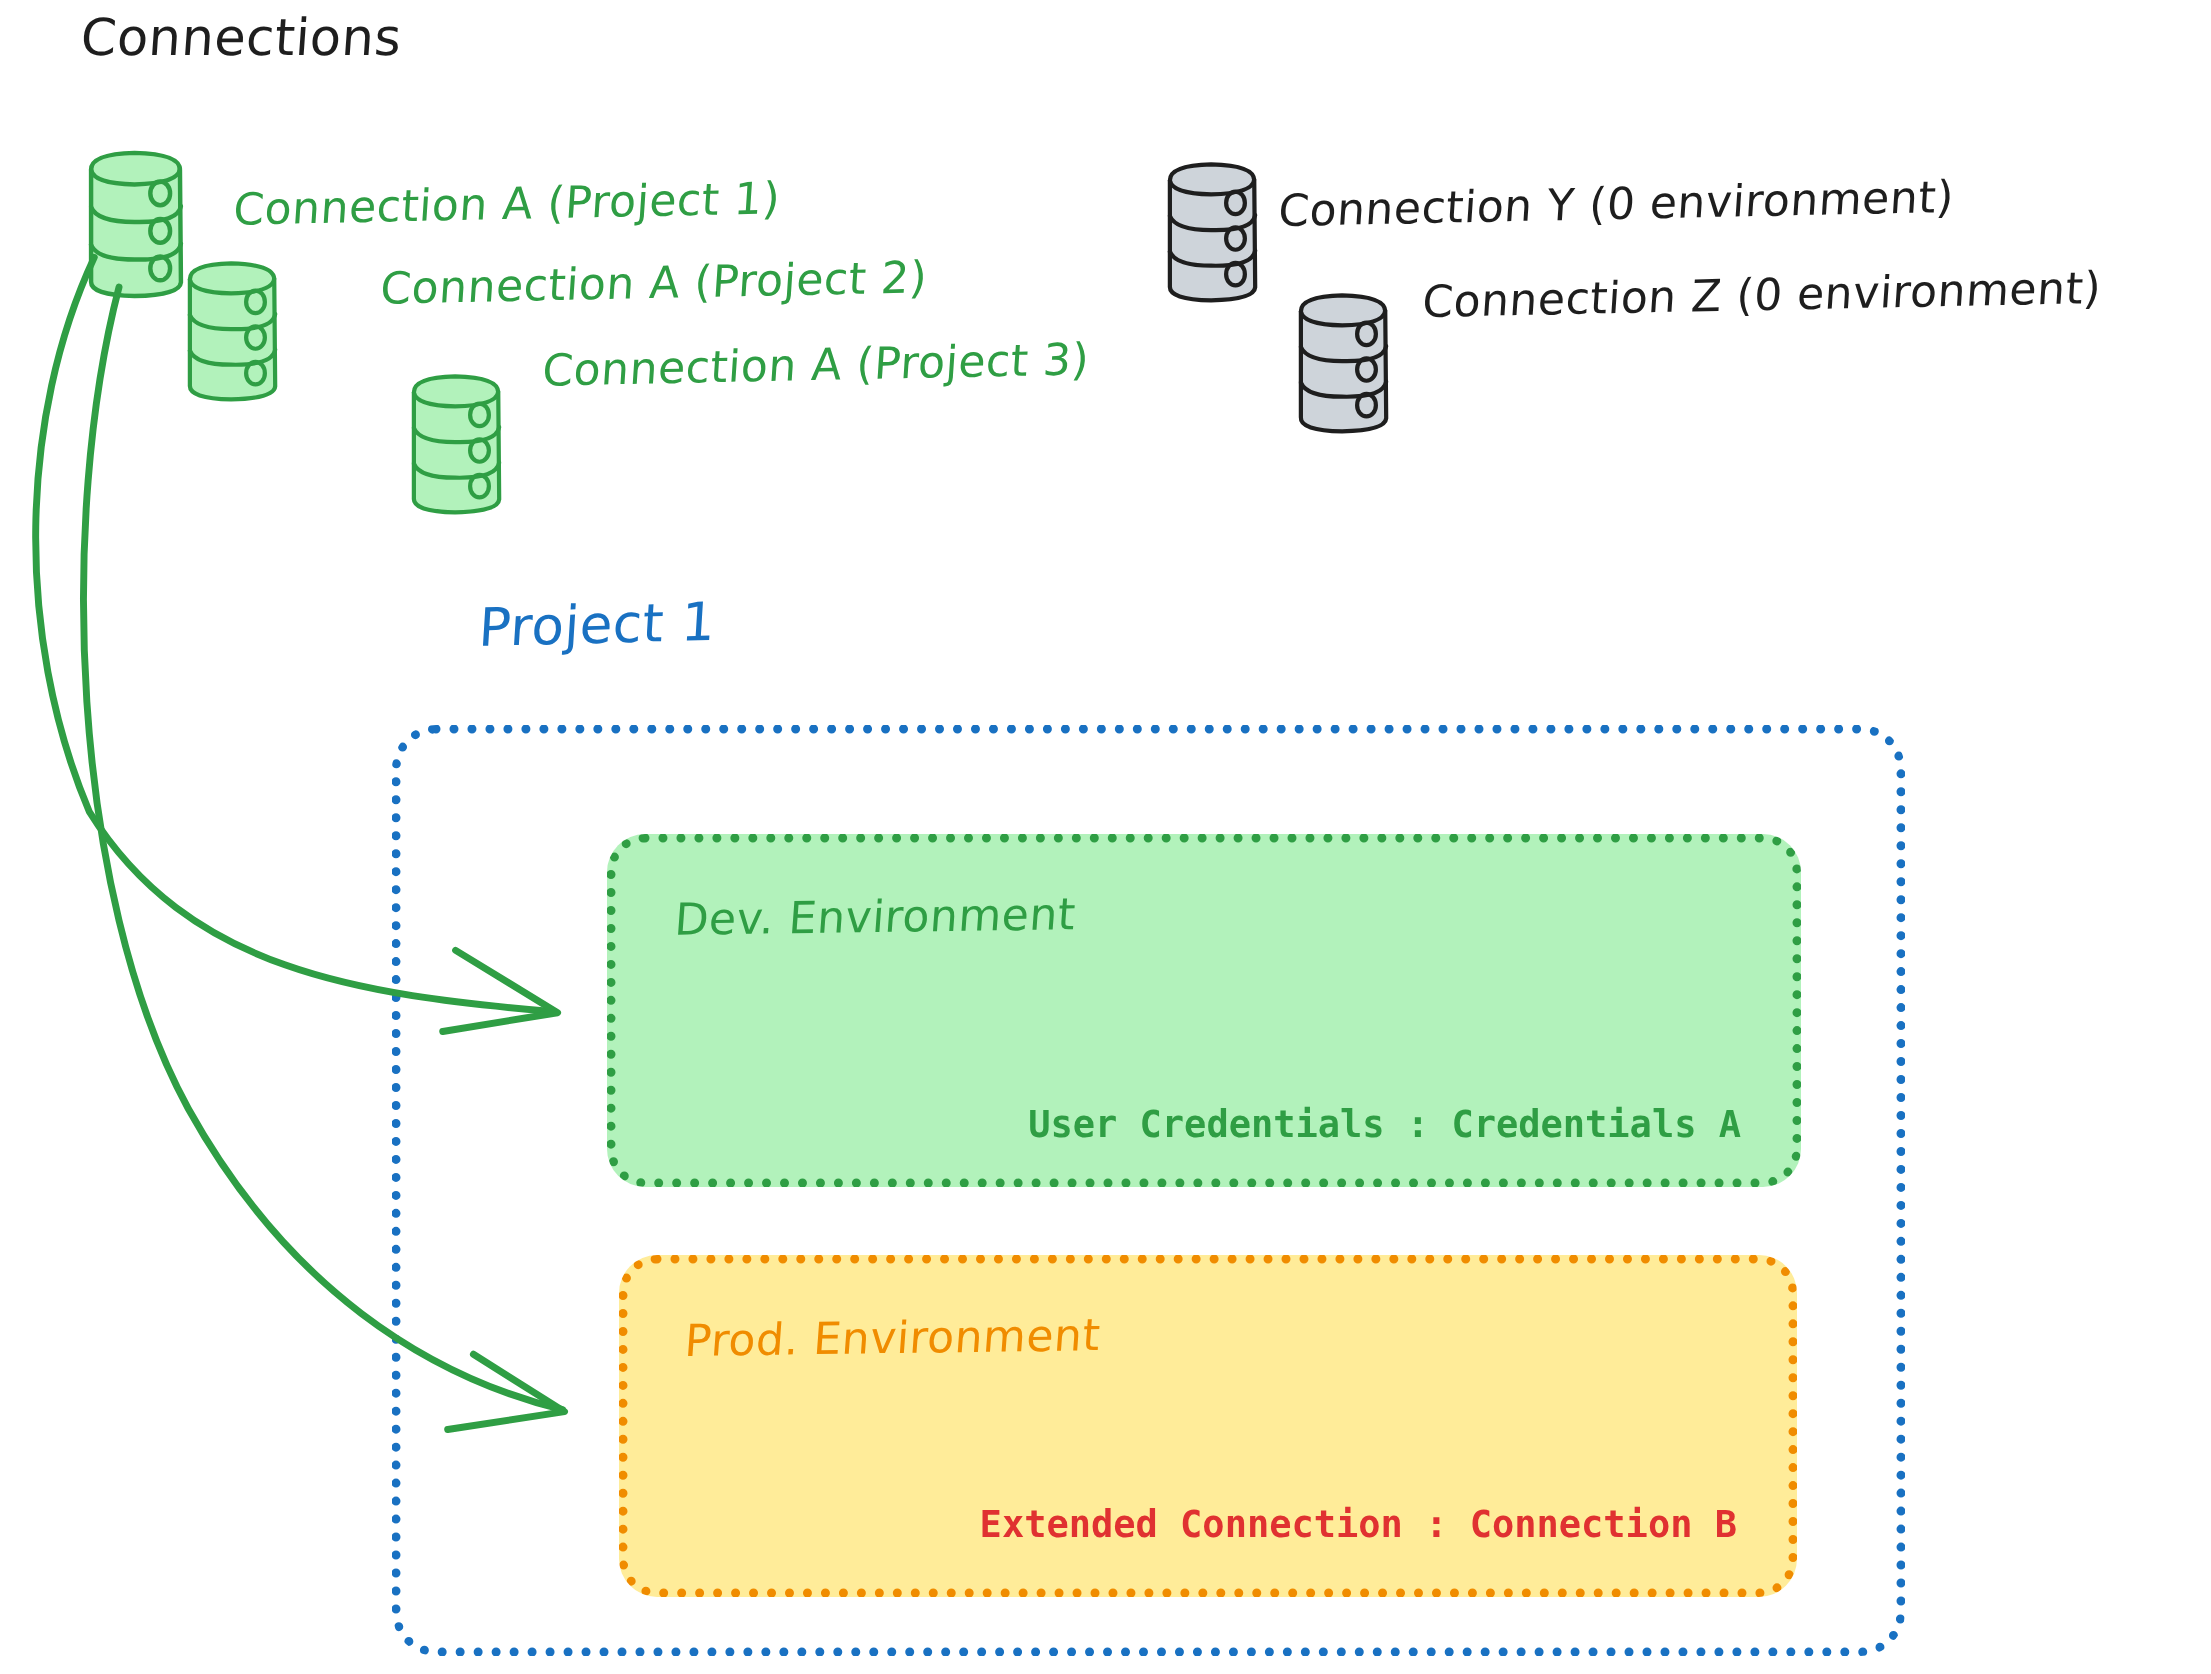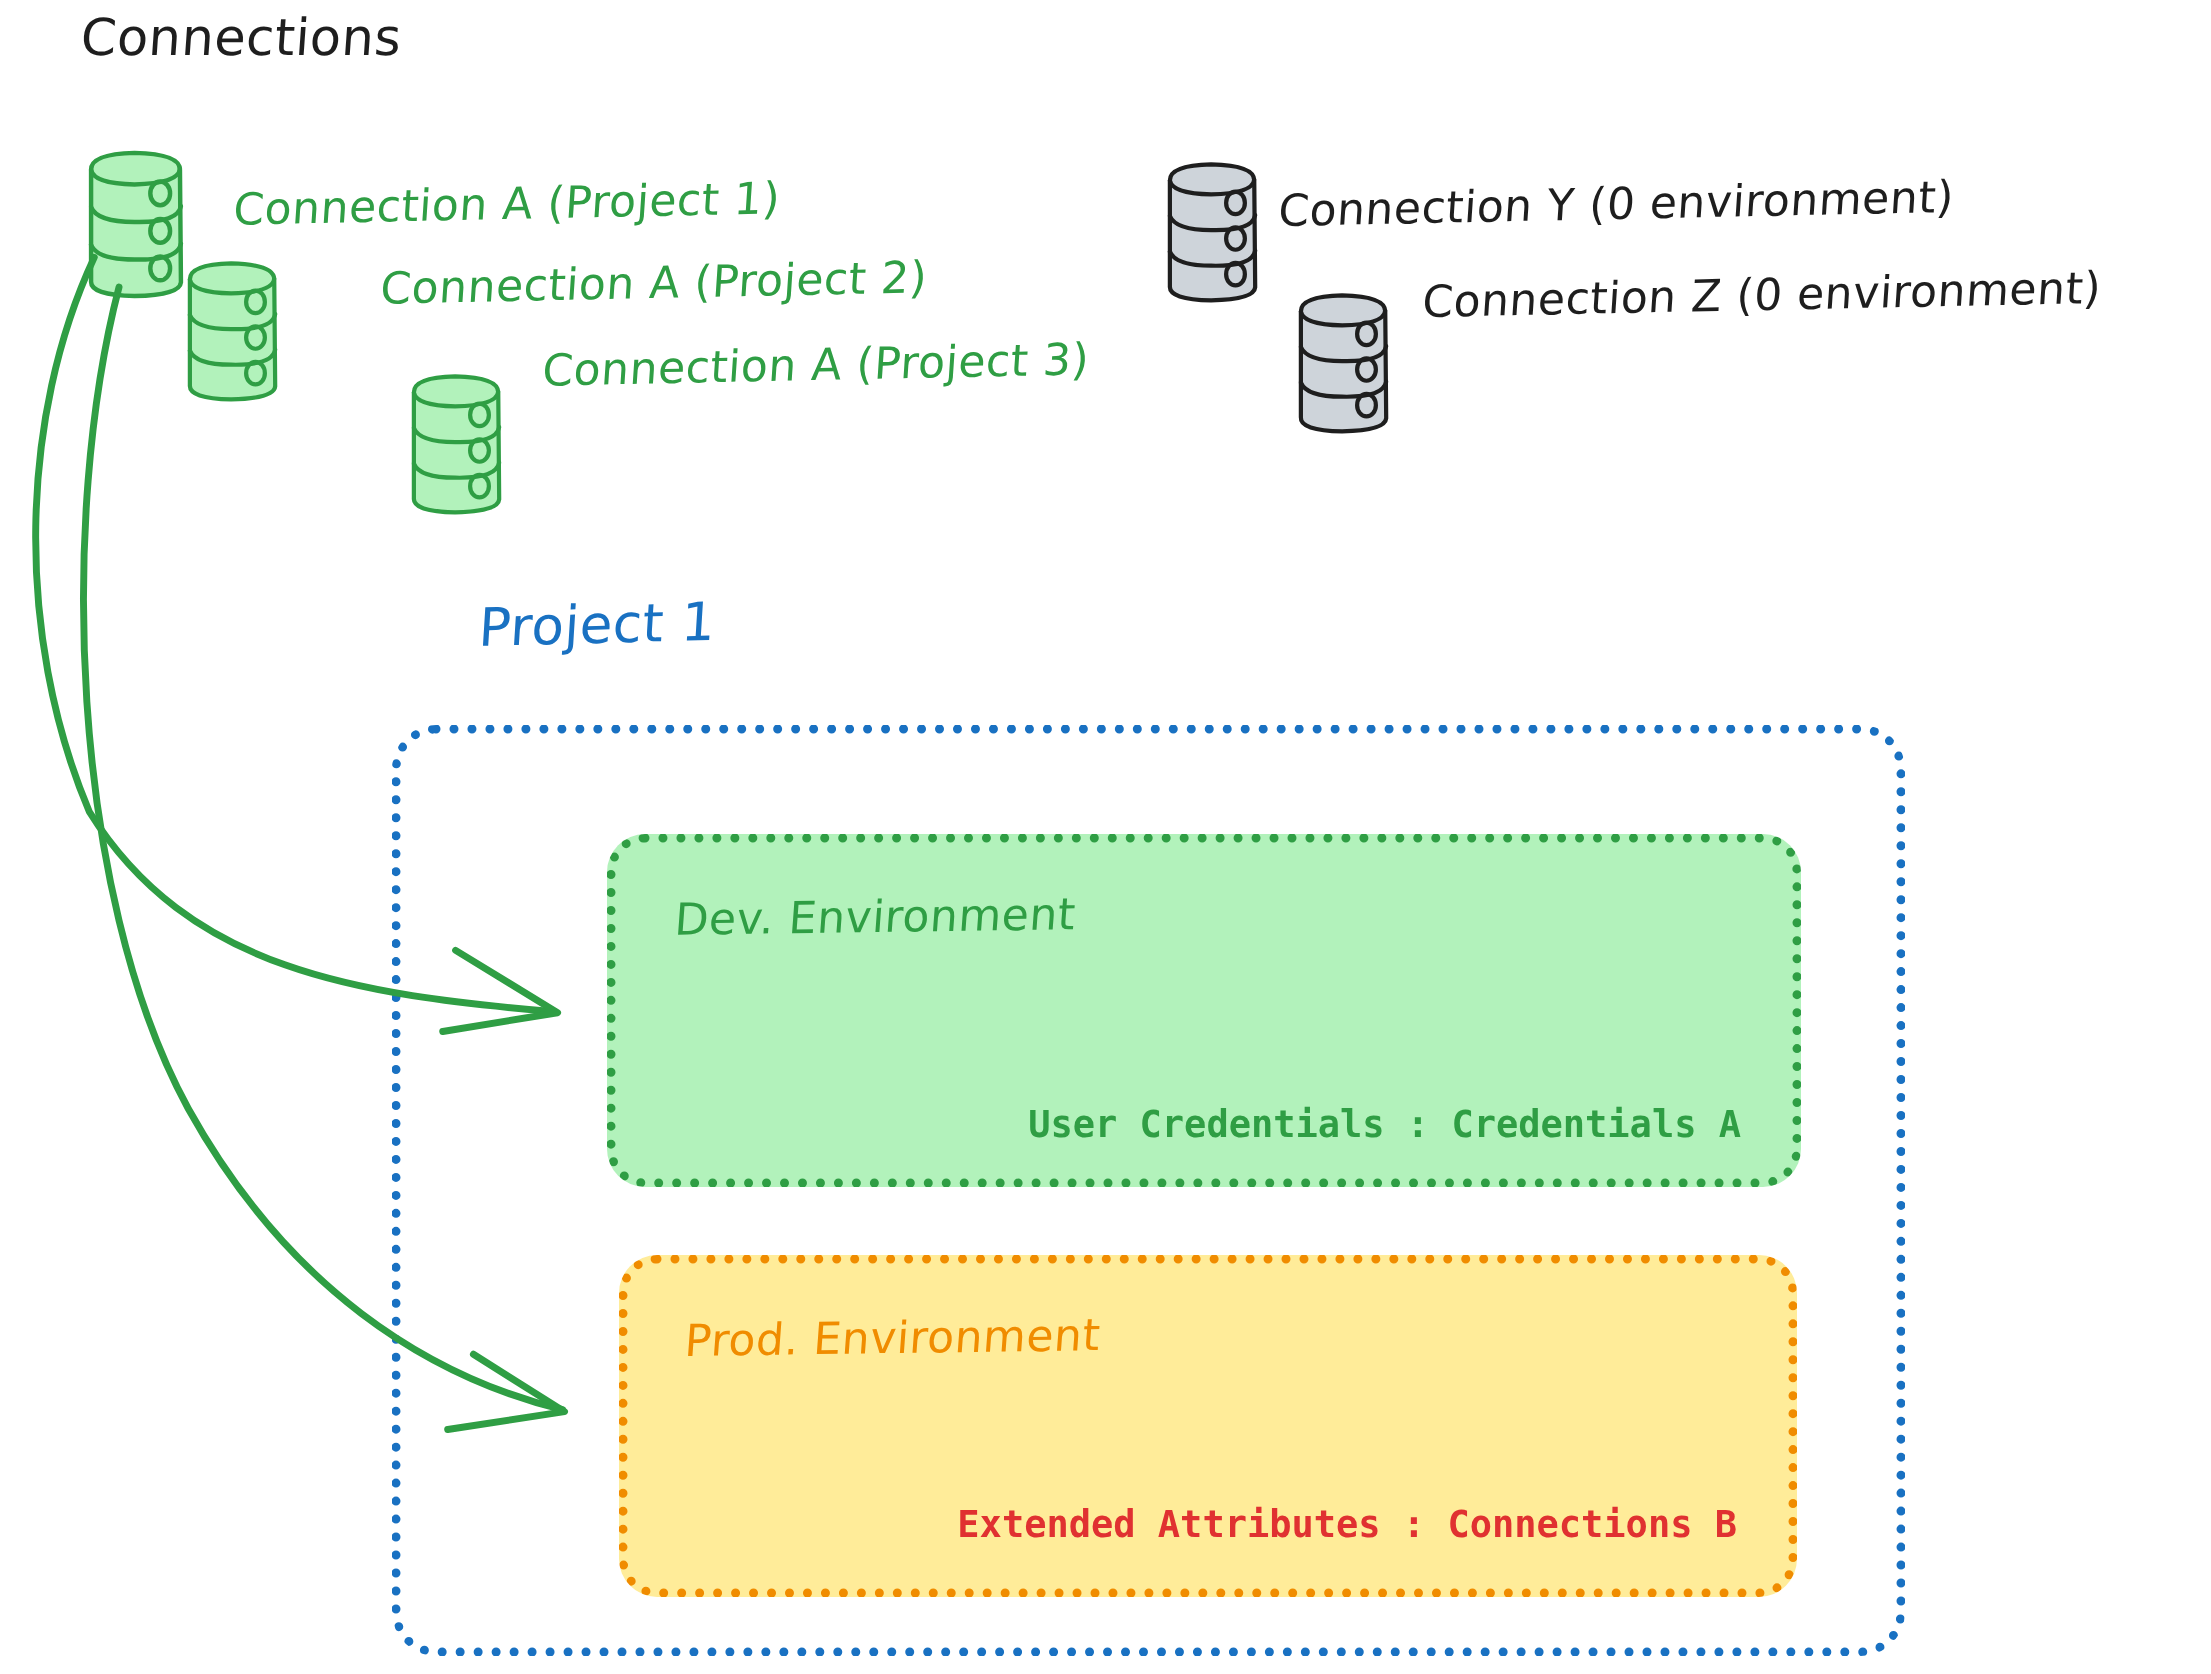--- a/index.html
+++ b/index.html
@@ -212,21 +212,21 @@
     <div class="box" id="dev-box" style="left:206px; top:100px;">
       <div class="hand env-title" id="dev-title">Dev. Environment</div>
       <div class="env-rows" id="dev-rows">
         <div class="mono row-line">User Credentials : Credentials A</div>
       </div>
     </div>
 
     <div class="box" id="prod-box" style="left:218px; top:521px;">
       <div class="hand env-title" id="prod-title">Prod. Environment</div>
       <div class="env-rows" id="prod-rows">
-        <div class="mono row-line">Extended Attributes : Connections B</div>
+        <div class="mono row-line">Extended Connection : Connection B</div>
       </div>
     </div>
 
   </div>
 
   <svg id="arrows" viewBox="0 0 2234 1691">
     <g fill="none" stroke="#2f9e44" stroke-width="7" stroke-linecap="round" stroke-linejoin="round">
 
       <path d="M 95 260 C 20 420, 14 640, 90 820 C 190 980, 360 1005, 560 1022"></path>
       <path d="M 460 960 L 563 1023 L 447 1042"></path>

